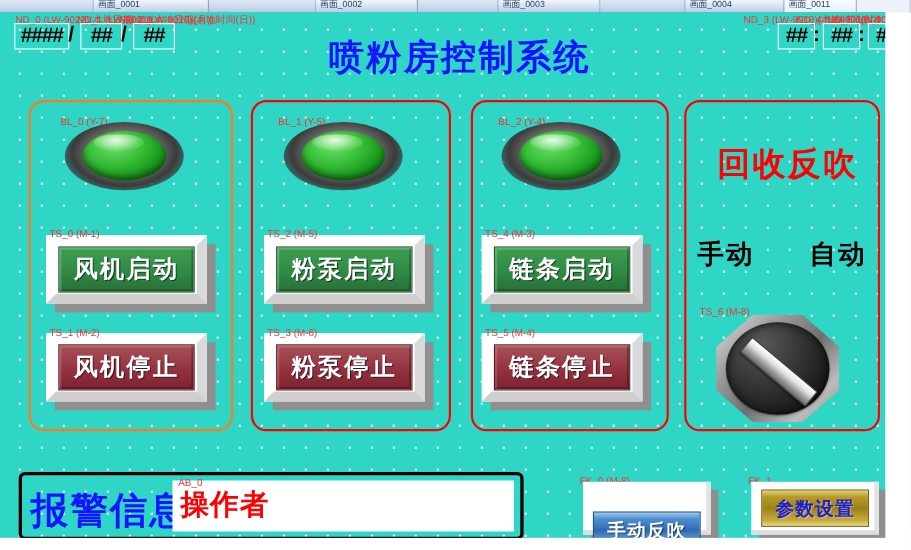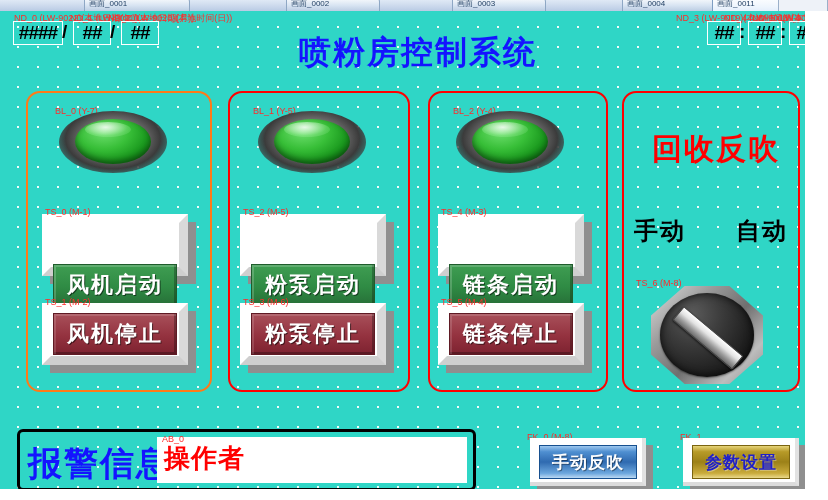--- a/index.html
+++ b/index.html
@@ -122,21 +122,20 @@
     display:flex;align-items:center;justify-content:center;
     color:#ffffff;font-size:22px;font-weight:bold;letter-spacing:2px;
     font-family:"DejaVu Serif","Liberation Serif",serif;
     text-shadow:1px 1px 0 rgba(0,0,0,0.55);
     white-space:nowrap;
   }
   .pbtn.green .face{
     background:linear-gradient(to bottom,#3f9d52 0%,#2f8b44 55%,#276f38 100%);
     border:1px solid #1f5c2c;
     box-shadow:inset 2px 2px 0 rgba(255,255,255,0.18), inset -2px -2px 0 rgba(0,0,0,0.25);
-    margin-top:40px;
   }
   .pbtn.red .face{
     background:linear-gradient(to bottom,#a8505a 0%,#94323f 55%,#7d2230 100%);
     border:1px solid #5f1a24;
     box-shadow:inset 2px 2px 0 rgba(255,255,255,0.14), inset -2px -2px 0 rgba(0,0,0,0.28);
   }
 
   
   .fbtn{position:absolute;width:116px;height:48px;}
   .fbtn .shadow{position:absolute;left:7px;top:7px;width:116px;height:48px;background:#8f8f8f;}
@@ -145,21 +144,21 @@
     border-right:4px solid #e2e2e2;border-bottom:4px solid #dcdcdc;box-sizing:border-box;
   }
   .fbtn .face{
     position:absolute;left:9px;top:7px;width:96px;height:32px;
     display:flex;align-items:center;justify-content:center;
     font-size:17px;font-weight:bold;letter-spacing:1px;
     font-family:"DejaVu Serif","Liberation Serif",serif;white-space:nowrap;
   }
   .fbtn.blue .face{
     background:linear-gradient(to bottom,#9ec8ef 0%,#4f8fd1 18%,#2f6ab0 50%,#6ba6dd 85%,#bcd9f3 100%);
-    border:1px solid #17508f;color:#ffffff;text-shadow:1px 1px 0 rgba(0,0,0,0.4);
+    border:1px solid #17508f;color:#ffffff;text-shadow:1px 1px 0 rgba(0,0,0,0.4);margin-top:20px;
   }
   .fbtn.gold .face{
     background:linear-gradient(to bottom,#e6d47a 0%,#b79a28 18%,#9c8118 50%,#c9ab3c 85%,#ead98a 100%);
     border:1px solid #7a6410;color:#2020c8;text-shadow:1px 1px 0 rgba(255,255,255,0.35);
   }
 
   
   .selsw{position:absolute;width:112px;height:98px;}
   .selsw .oct{
     position:absolute;left:0;top:0;width:112px;height:98px;

